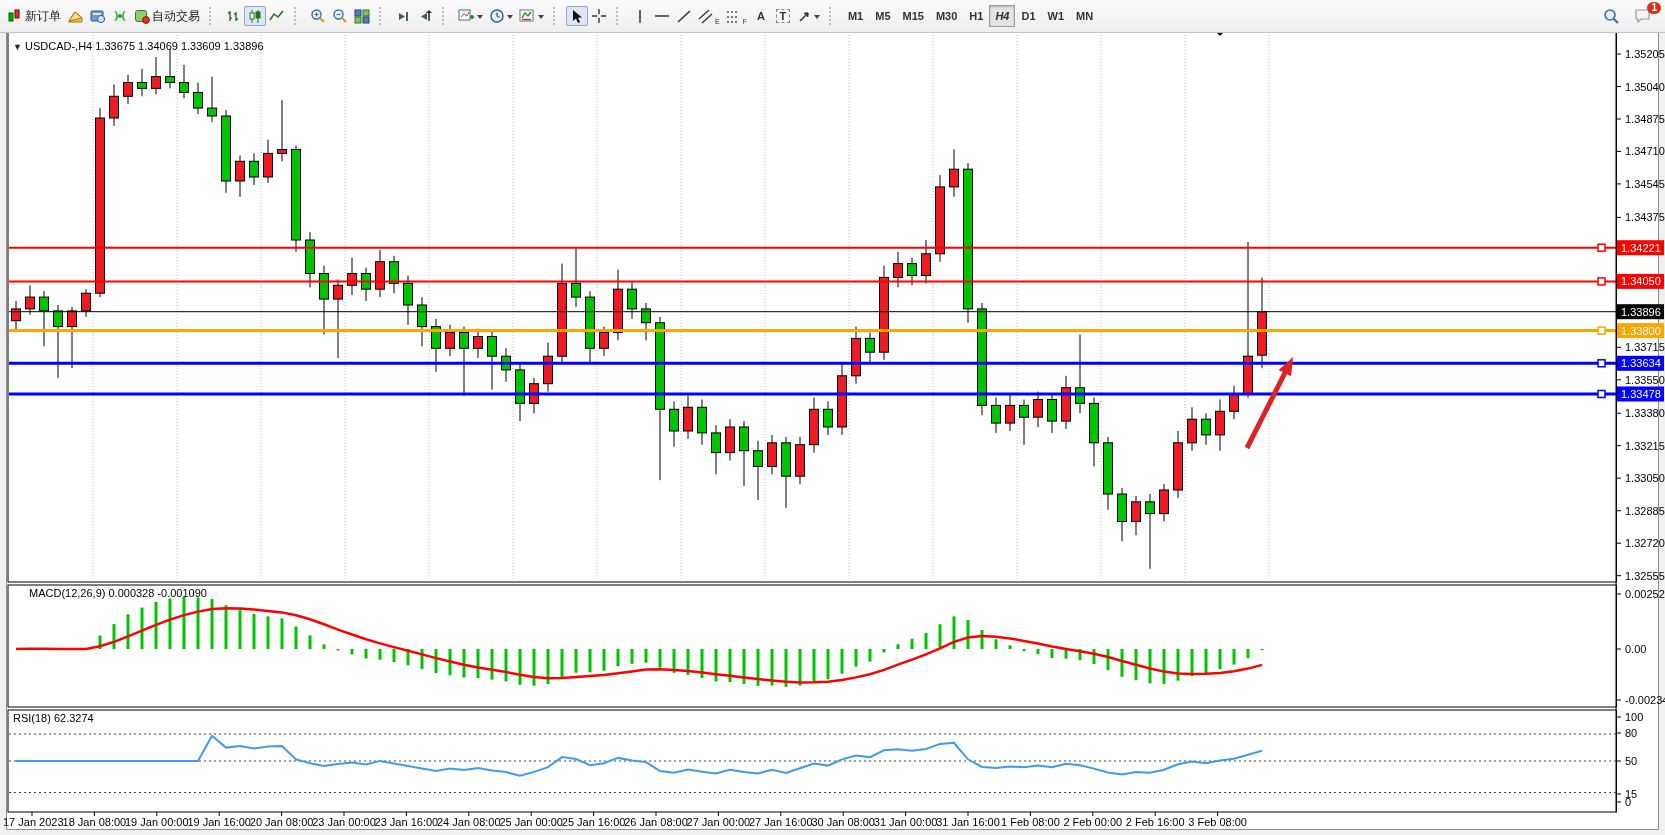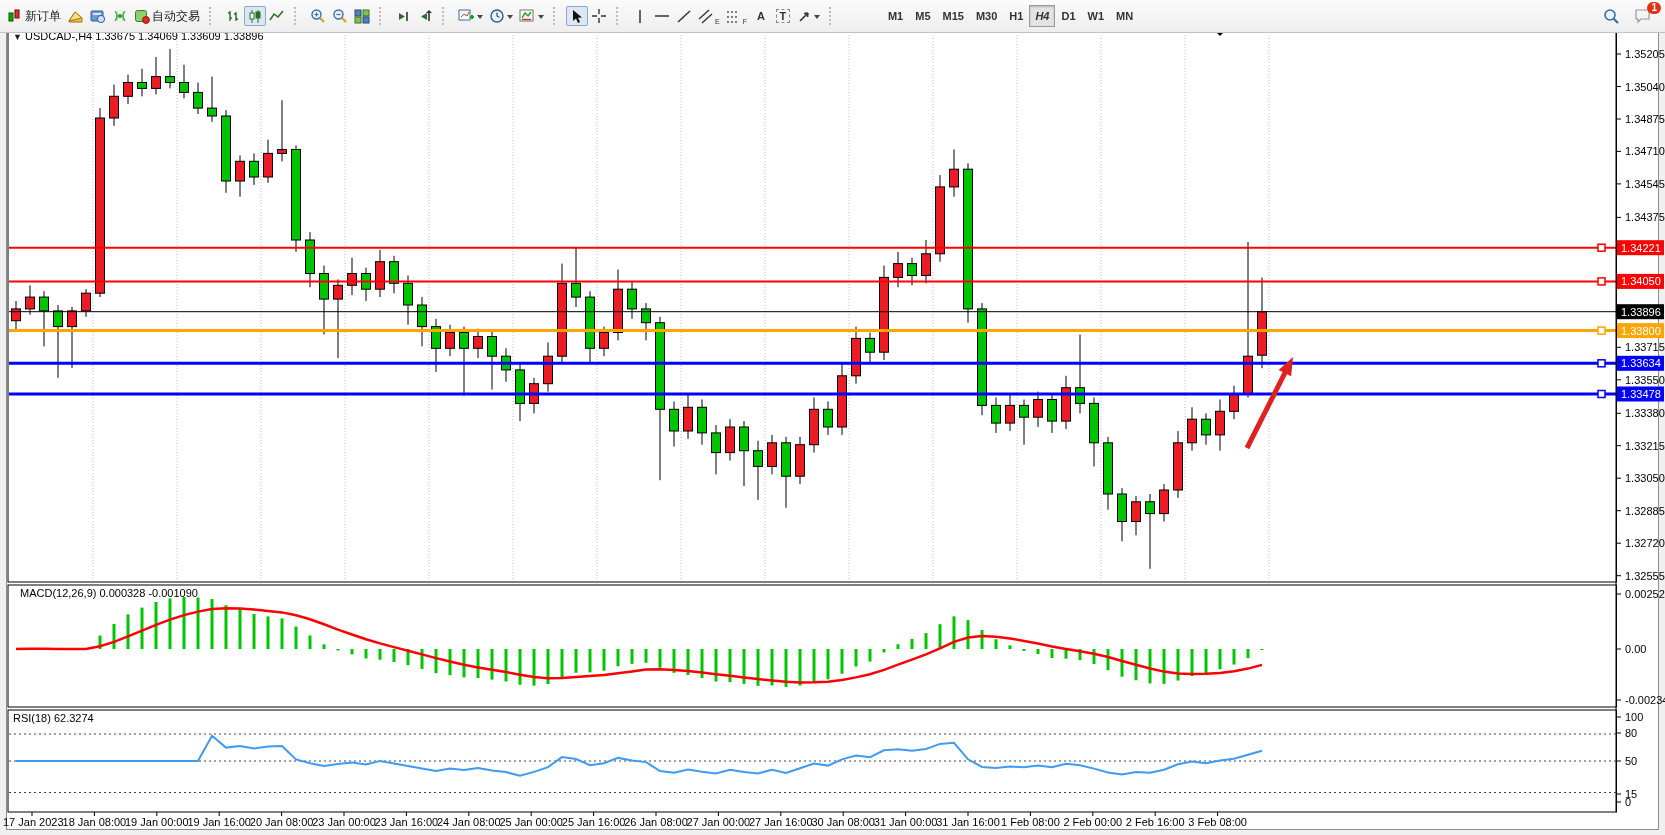--- a/index.html
+++ b/index.html
@@ -15,22 +15,22 @@
   .tfbtn.active{border:1px solid #9b9b9b;background:#e3e3e3;box-shadow:inset 0 1px 2px rgba(0,0,0,.2);font-style:italic;}
   .iconletter{font-size:11px;font-weight:700;color:#333;}
   .sub{font-size:7px;color:#333;align-self:flex-end;}
   #right-icons{margin-left:auto;display:flex;align-items:center;gap:8px;padding-right:6px;}
   .notif{position:relative;}
   .badge1{position:absolute;top:-5px;right:-7px;background:#e03018;color:#fff;border-radius:8px;font-size:10px;font-weight:700;padding:0 4px;line-height:12px;}
   
   #chart-frame{position:absolute;left:6px;top:27px;width:1653px;height:803px;background:#ffffff;border:1px solid #8e8e8e;box-sizing:border-box;z-index:0;}
   #chart-svg{position:absolute;left:0;top:0;z-index:1;}
   .pane-label{position:absolute;z-index:2;font-size:11px;color:#000;white-space:nowrap;}
-  #main-title{left:13px;top:30px;text-align:center;}
-  #macd-label{left:20px;top:587px;}
+  #main-title{left:13px;top:40px;text-align:center;}
+  #macd-label{left:29px;top:587px;}
   #rsi-label{left:13px;top:712px;}
 </style>
 </head>
 <body>
 
 <div id="app">
 
   <div id="toolbar">
     <div class="tbtn">
       <svg width="16" height="16" viewBox="0 0 16 16">
@@ -205,21 +205,21 @@
     </div>
     <div class="tbtn">
       <svg width="15" height="15" viewBox="0 0 15 15">
           <path d="M3,12 L11,4 M11,4 l-4,0.5 M11,4 l-0.5,4" stroke="#333" stroke-width="1.6" fill="none"></path>
         </svg>
       <span class="caret"></span>
     </div>
 
     <div class="tsep"></div>
 
-    <div id="tf-group" style="display:flex;align-items:flex-start;margin-left:40px;">
+    <div id="tf-group" style="display:flex;align-items:flex-start;">
         <div class="tfbtn">M1</div>
         <div class="tfbtn">M5</div>
         <div class="tfbtn">M15</div>
         <div class="tfbtn">M30</div>
         <div class="tfbtn">H1</div>
         <div class="tfbtn active">H4</div>
         <div class="tfbtn">D1</div>
         <div class="tfbtn">W1</div>
         <div class="tfbtn">MN</div>
       </div>

